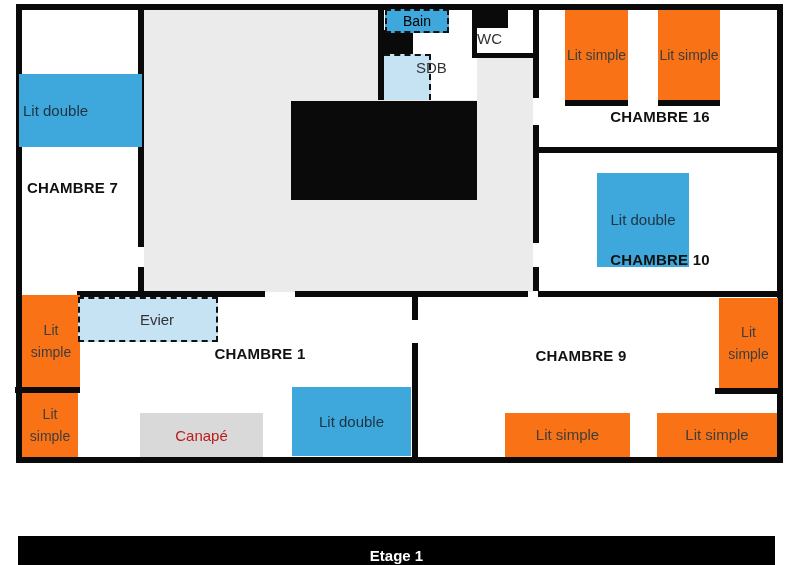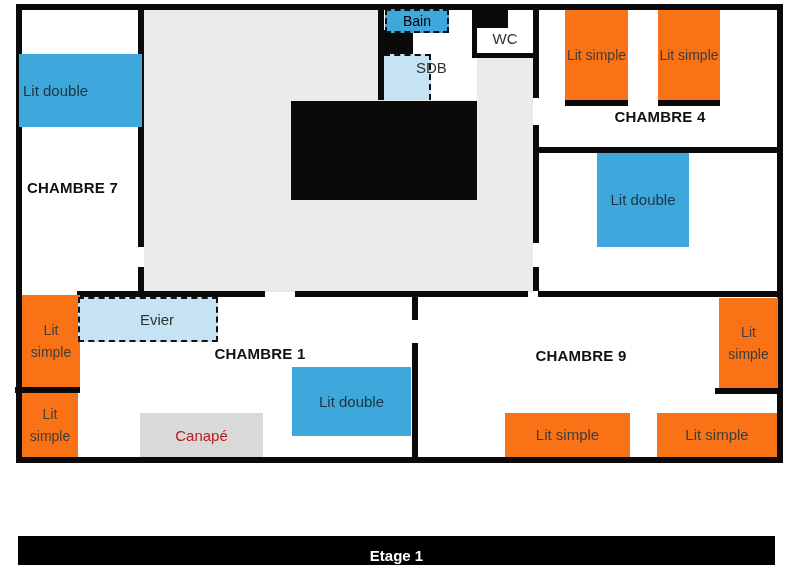--- a/index.html
+++ b/index.html
@@ -2,21 +2,21 @@
 <html><head>
 <meta charset="utf-8">
 <style>
   html,body{margin:0;padding:0;background:#fff;}
   #plan{position:relative;width:800px;height:565px;background:#ffffff;overflow:hidden;
         font-family:"Liberation Sans",sans-serif;}
   .wall{position:absolute;background:#0a0a0a;}
   .gray{position:absolute;background:#ebebeb;}
   .bed{position:absolute;display:flex;align-items:center;justify-content:center;
        text-align:center;color:#3d3d3d;font-size:14px;line-height:1.6;}
-  .bed-d{background:#3ea7db;}
+  .bed-d{background:#3ea7db;margin-top:20px;}
   .bed-s{background:#f97316;}
   .fixture{position:absolute;display:flex;align-items:center;justify-content:center;
            color:#333;font-size:14px;}
   .lightblue{background:#c5e3f3;padding-left:18px;}
   .sofa{background:#d9d9d9;color:#b91c1c;font-size:15px;align-items:center;}
   .rlabel{position:absolute;font-weight:bold;color:#111;font-size:15px;
           text-align:center;letter-spacing:0.2px;}
   .slabel{position:absolute;color:#333;font-size:15px;}
   #floorbar{position:absolute;left:18px;top:536px;width:757px;height:38px;background:#000;
             color:#fff;font-weight:bold;font-size:15px;display:flex;
@@ -63,33 +63,34 @@
   <div class="bed bed-d" style="left:19px;top:54px;width:119px;height:73px;justify-content:flex-start;padding-left:4px;font-size:15px;color:#1e3340;">
       <span>Lit double</span>
     </div>
   <div class="rlabel" style="left:21px;top:179px;margin-left:6px;">CHAMBRE 7</div>
 
   <div class="fixture" style="left:385px;top:9px;width:60px;height:20px;background:#3ea7db;border:2px dashed #111;color:#000000;font-size:14px;">
       <span>Bain</span>
     </div>
   <div class="fixture lightblue" style="left:384px;top:54px;width:27px;height:44px;border-top:2px dashed #111;border-right:2px dashed #111;"></div>
   <div class="slabel" style="left:416px;top:59px;">SDB</div>
-  <div class="slabel" style="left:477px;top:30px;width:56px;text-align:center;">WC</div>
+  <div class="slabel" style="left:477px;top:30px;width:56px;">WC</div>
 
   <div class="bed bed-s" style="left:565px;top:10px;width:63px;height:90px;">
     <span>Lit simple</span>
     </div>
   <div class="bed bed-s" style="left:658px;top:10px;width:62px;height:90px;">
     <span>Lit simple</span>
     </div>
-  <div class="rlabel" style="left:590px;top:108px;width:140px;">CHAMBRE 4</div>
+  <div class="rlabel" style="left:590px;top:108px;width:140px;">CHAMBRE 16</div>
 
   <div class="bed bed-d" style="left:597px;top:153px;width:92px;height:94px;font-size:15px;color:#1e3340;">
       <span>Lit double</span>
     </div>
+  <div class="rlabel" style="left:590px;top:251px;width:140px;">CHAMBRE 10</div>
 
   <div class="bed bed-s" style="left:22px;top:295px;width:58px;height:92px;">
     <span>Lit simple</span>
     </div>
   <div class="bed bed-s" style="left:22px;top:393px;width:56px;height:64px;">
     <span>Lit simple</span>
     </div>
   <div class="fixture lightblue" style="left:78px;top:297px;width:118px;height:41px;border:2px dashed #111;font-size:15px;">
       <span>Evier</span>
     </div>

